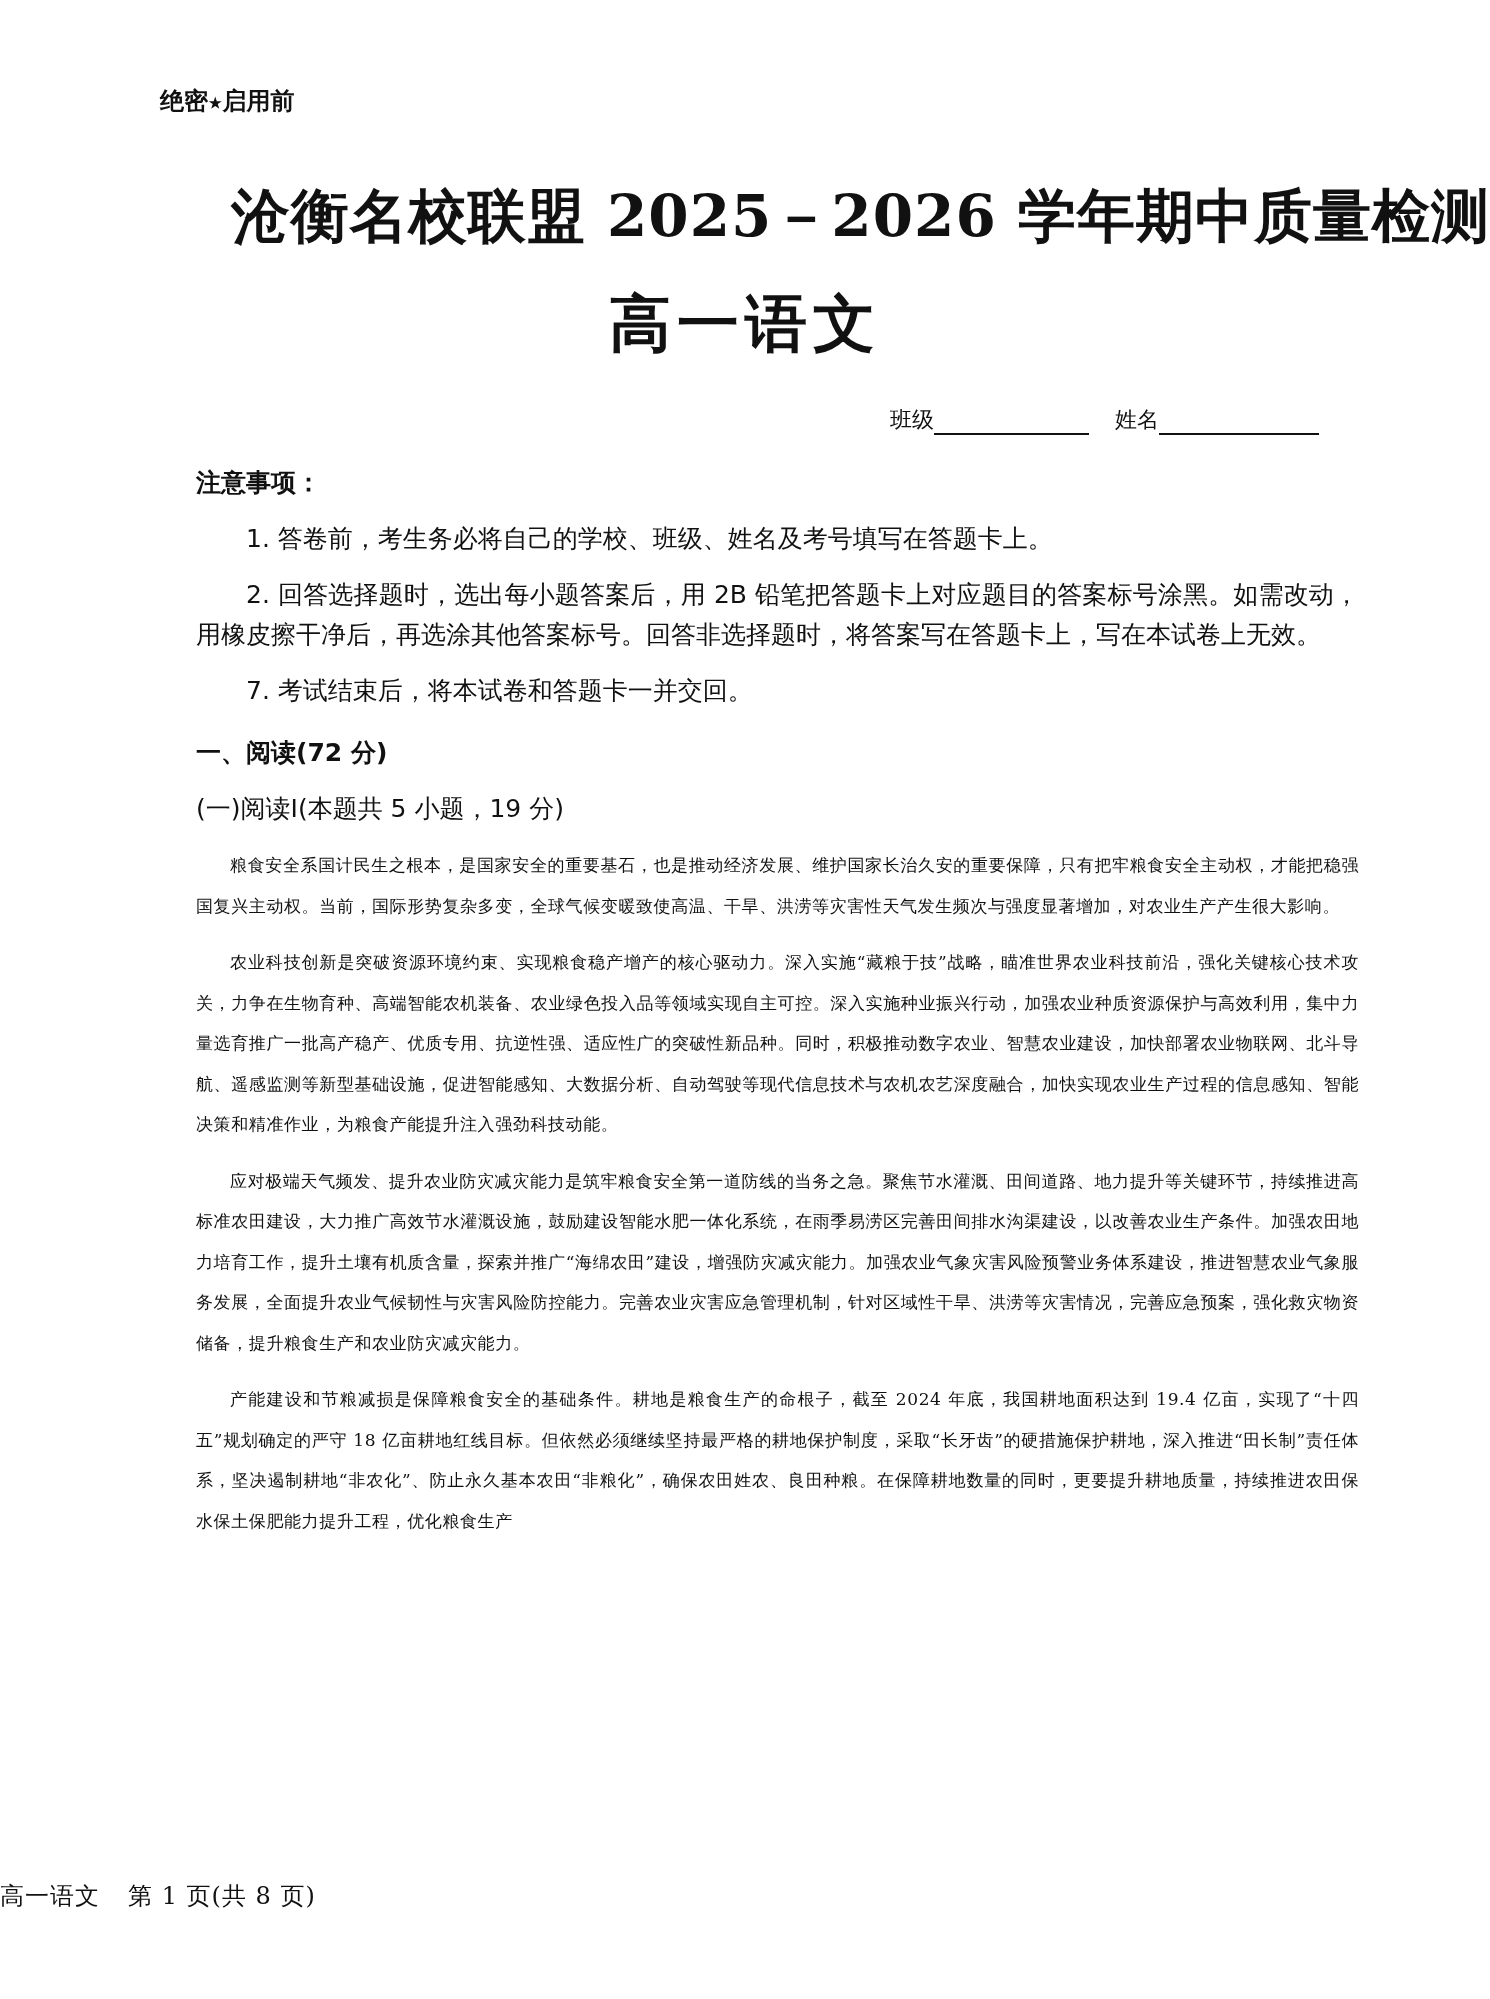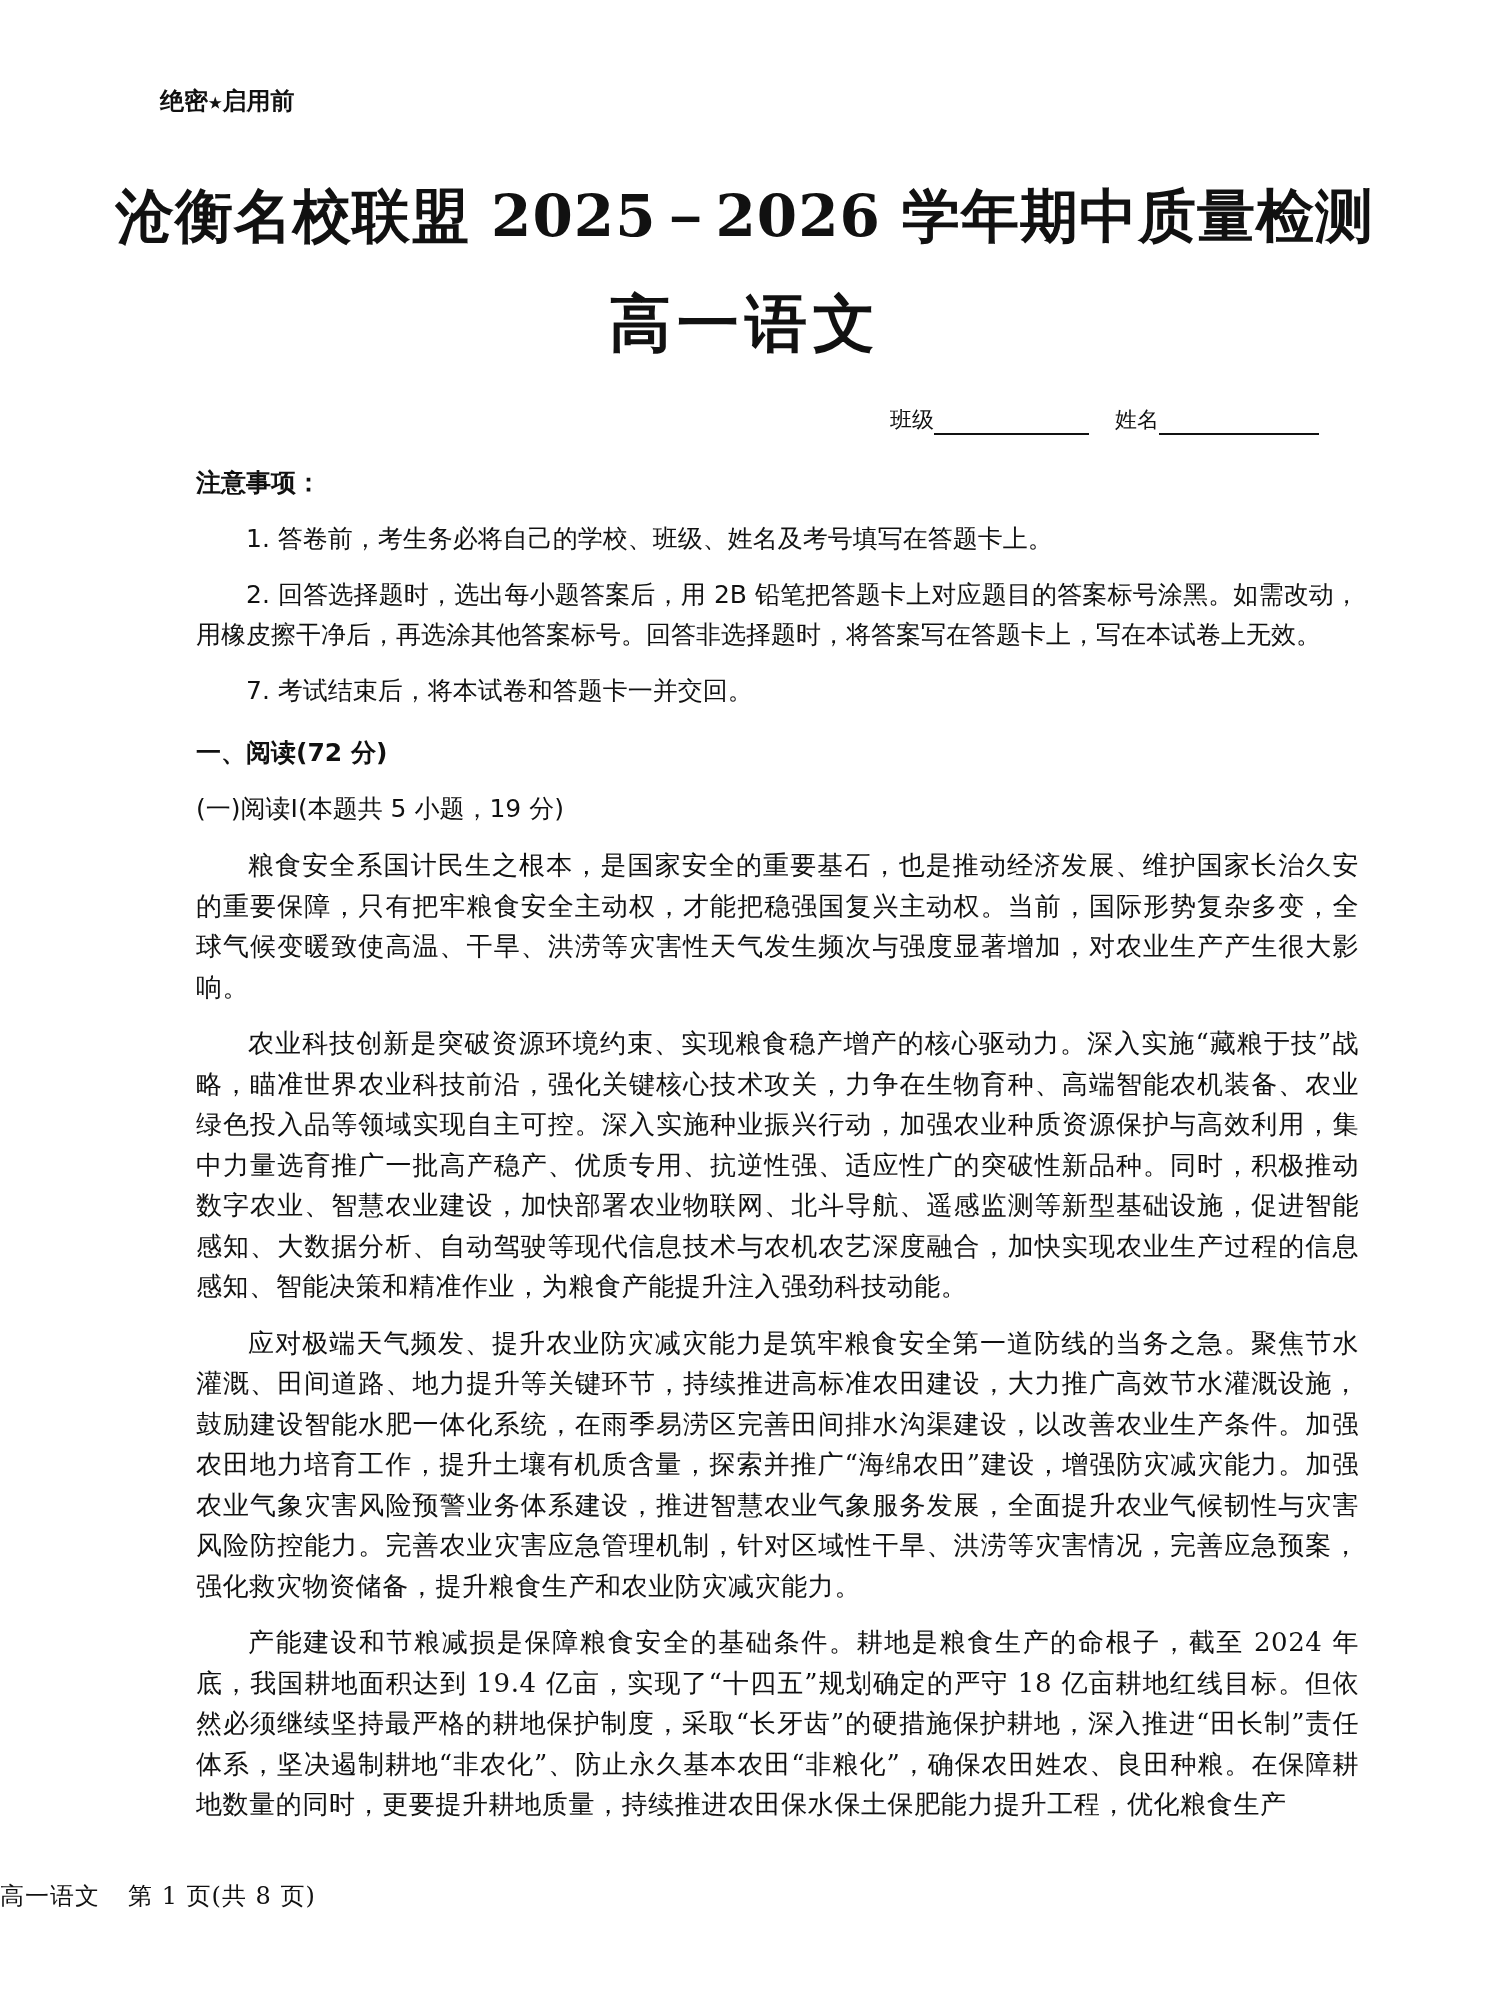--- a/index.html
+++ b/index.html
@@ -8,21 +8,21 @@
     font-family: "DejaVu Serif", "Liberation Serif", serif;
     color: #111111;
   }
   .secret {
     position: absolute; left: 160px; top: 85px;
     font-family: Liberation Mono, monospace;
     font-size: 24px; font-weight: bold; letter-spacing: 0px;
   }
   .title {
     position: absolute; left: 0; width: 1490px; top: 178px;
-    text-align: center;
+    text-align: right;
     font-family: "DejaVu Serif", "Liberation Serif", serif;
     font-size: 58px; font-weight: bold; letter-spacing: 1px;
   }
   .subject {
     position: absolute; left: 0; width: 1490px; top: 282px;
     text-align: center;
     font-family: "DejaVu Sans", "Liberation Sans", sans-serif;
     font-size: 62px; font-weight: bold; letter-spacing: 6px;
   }
   .fields {
@@ -40,21 +40,21 @@
     font-family: "DejaVu Sans", "Liberation Sans", sans-serif;
     font-size: 25px; line-height: 40px;
   }
   .content p { margin: 16px; }
   .notice-head { font-weight: bold; }
   .indent { text-indent: 2em; }
   .justify { text-align: justify; text-align-last: left; }
   .section { margin-top: 22px !important; }
   .body-text {
     font-family: "DejaVu Serif", "Liberation Serif", serif;
-    font-size: 26px; line-height: 40.5px; letter-spacing: 0.6px;
+    font-size: 17px; line-height: 40.5px; letter-spacing: 0.6px;
   }
   .material-label { font-weight: bold; }
   .footer {
     position: absolute; left: 0; width: 1490px; top: 1880px;
     text-align: left;
     font-family: "DejaVu Serif", "Liberation Serif", serif;
     font-size: 24px; letter-spacing: 1px;
   }
   .footer span.gap { display: inline-block; width: 28px; }
 </style>

